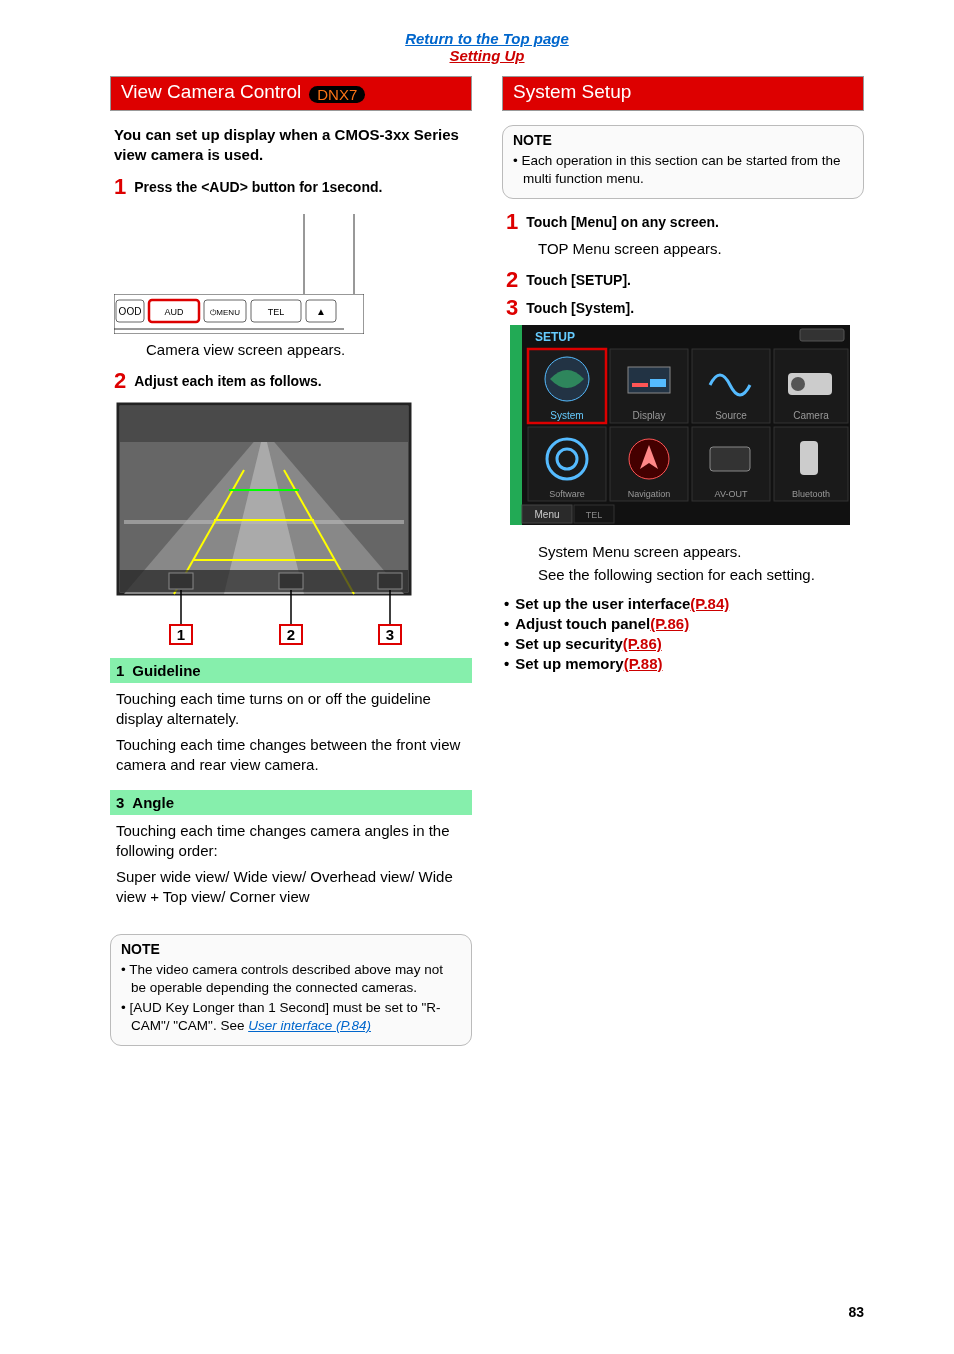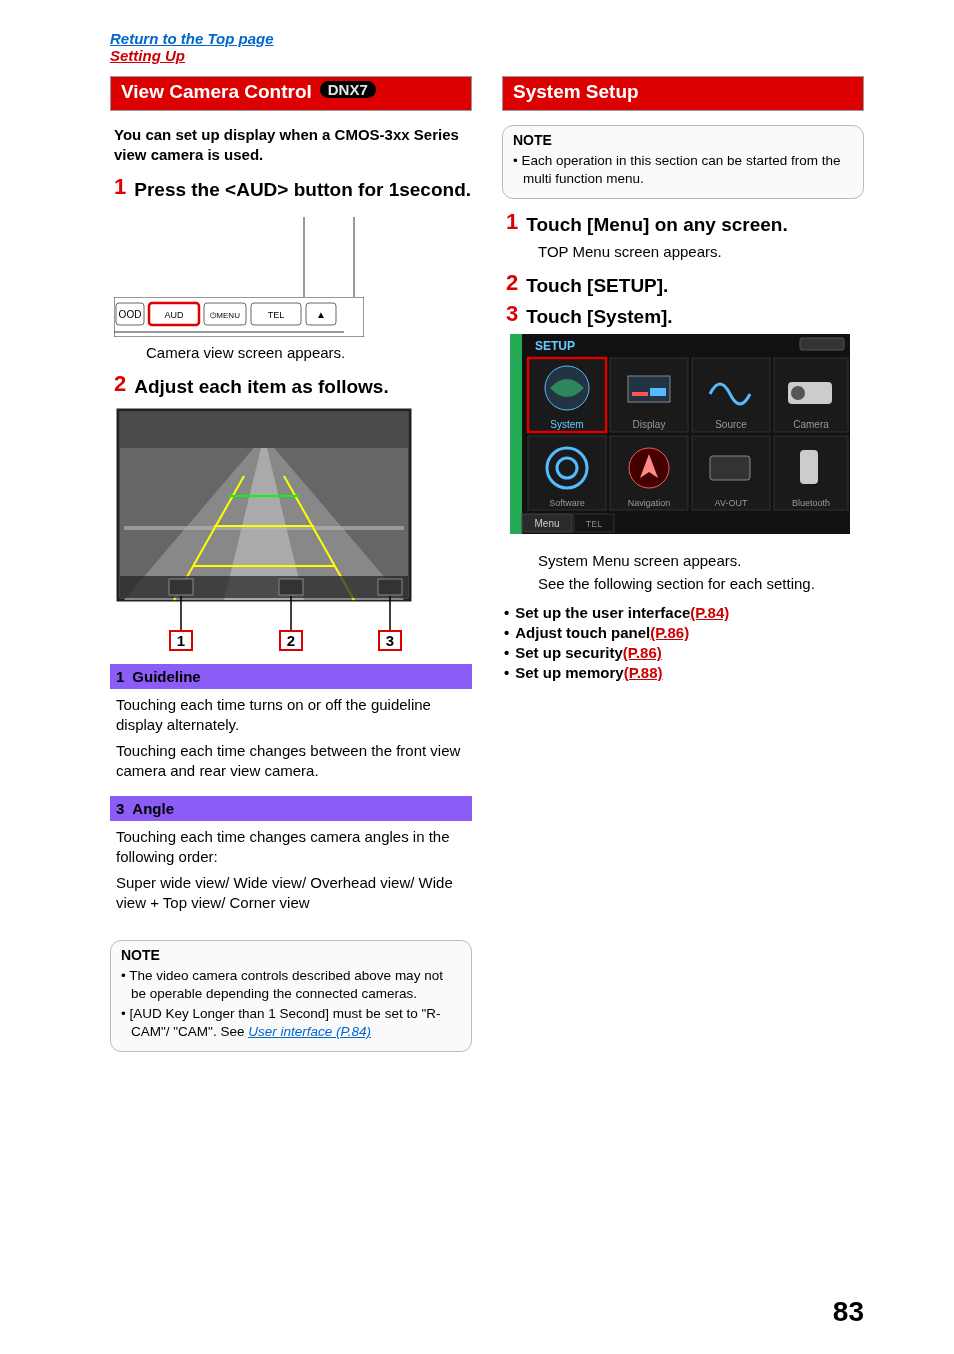--- a/index.html
+++ b/index.html
@@ -1,46 +1,46 @@
 <!DOCTYPE html>
 <html><head>
 <meta charset="utf-8">
 <style>
   * { margin: 0; padding: 0; box-sizing: border-box; }
   body { font-family: "Helvetica Neue", Arial, sans-serif; font-size: 14px; color: #000; background: #fff; width: 954px; margin: 0 auto; }
   .page { padding: 30px 90px 20px 110px; position: relative; min-height: 1354px; }
-  .top-links { text-align: left; font-style: italic; font-weight: bold; margin-bottom: 12px; font-size: 15px; }
+  .top-links { text-align: center; font-style: italic; font-weight: bold; margin-bottom: 12px; font-size: 15px; }
   .top-links .ret { color: #0066cc; text-decoration: underline; }
   .top-links .set { color: #cc0000; text-decoration: underline; }
   .two-col { display: flex; gap: 30px; }
   .col { flex: 1; min-width: 0; }
-  .title-bar { background: #d00; color: #fff; font-weight: bold; font-size: 19px; padding: 4px 10px 7px 10px; display: flex; align-items: flex-start; border: 1px solid #999; margin-bottom: 14px; }
-  .dnx-badge { background: #000; color: #e5e5e5; font-size: 15px; padding: 0 8px; margin-left: 8px; border-radius: 10px; position: relative; }
+  .title-bar { background: #d00; color: #fff; font-weight: normal; font-size: 19px; padding: 4px 10px 7px 10px; display: flex; align-items: flex-end; border: 1px solid #999; margin-bottom: 14px; }
+  .dnx-badge { background: #000; color: #f97316; font-size: 15px; padding: 0 8px; margin-left: 8px; border-radius: 10px; position: relative; }
   .dnx-badge::after { content: ''; position: absolute; right: -8px; top: 50%; margin-top: -8px; border: 8px solid transparent; border-left-color: #000; }
   .intro { font-weight: bold; font-size: 15px; margin-bottom: 12px; padding: 0 4px; line-height: 1.3; }
   .step { display: flex; margin-bottom: 6px; padding-left: 4px; }
   .step-num { color: #d00; font-weight: bold; font-size: 22px; margin-right: 8px; line-height: 1; flex-shrink: 0; }
-  .step-text { font-weight: bold; font-size: 19px; padding-top: 3px; }
+  .step-text { font-weight: bold; font-size: 14px; padding-top: 3px; }
   .step-result { margin-left: 36px; margin-top: 6px; margin-bottom: 10px; font-size: 15px; line-height: 1.3; }
   .panel-img { margin: 16px 0 6px 4px; }
   .panel-svg { display: block; }
   .camera-img { margin: 8px 0 6px 4px; }
-  .item-head { background: #8b5cf6; font-weight: bold; font-size: 15px; padding: 4px 6px; margin: 10px 0 4px 0; }
+  .item-head { background: #86efac; font-weight: bold; font-size: 15px; padding: 4px 6px; margin: 10px 0 4px 0; }
   .item-head .n { margin-right: 8px; }
   .item-body { font-size: 15px; padding: 2px 6px 4px 6px; line-height: 1.35; }
   .note-box { border: 1px solid #bbb; border-radius: 11px; background: #fafafa; padding: 6px 10px 8px 10px; margin: 22px 0 12px 0; }
   .note-title { font-weight: bold; font-size: 14px; margin-bottom: 4px; }
   .note-item { font-size: 13.5px; line-height: 1.35; padding-left: 10px; text-indent: -10px; margin-bottom: 2px; }
   .note-item::before { content: '• '; }
   .link-blue { color: #0066cc; font-weight: normal; font-style: italic; text-decoration: underline; }
   .link-red { color: #cc0000; font-weight: bold; text-decoration: underline; }
   .bullet-line { display: flex; font-size: 15px; padding-left: 2px; margin-bottom: 3px; }
   .bullet-line .dot { font-weight: bold; margin-right: 6px; }
   .bullet-line .bt { font-weight: bold; }
-  .page-num { position: absolute; bottom: 26px; right: 90px; font-weight: bold; font-size: 28px; }
+  .page-num { position: absolute; bottom: 34px; right: 90px; font-weight: bold; font-size: 14px; }
   .setup-img { margin: 6px 0 10px 8px; }
 </style>
 </head>
 <body>
 
 <div class="page">
   <div class="top-links">
     <a class="ret">Return to the Top page</a><br>
     <a class="set">Setting Up</a>
   </div>

